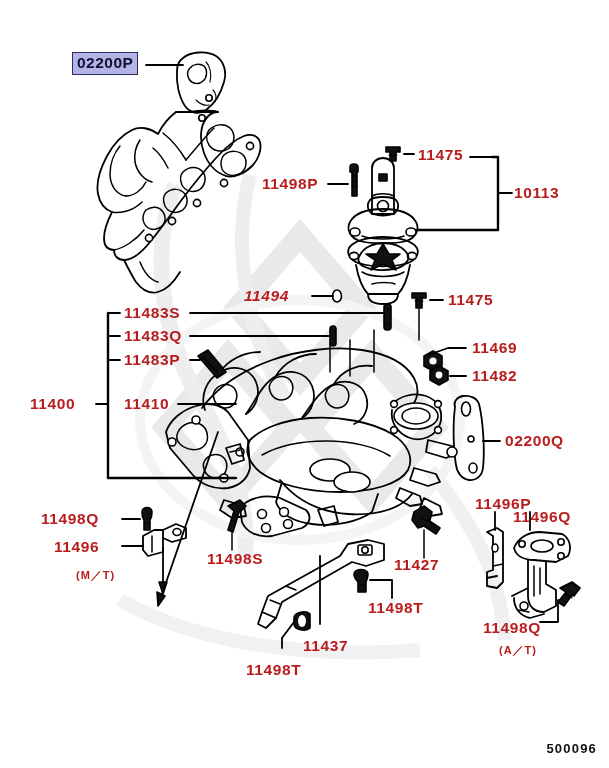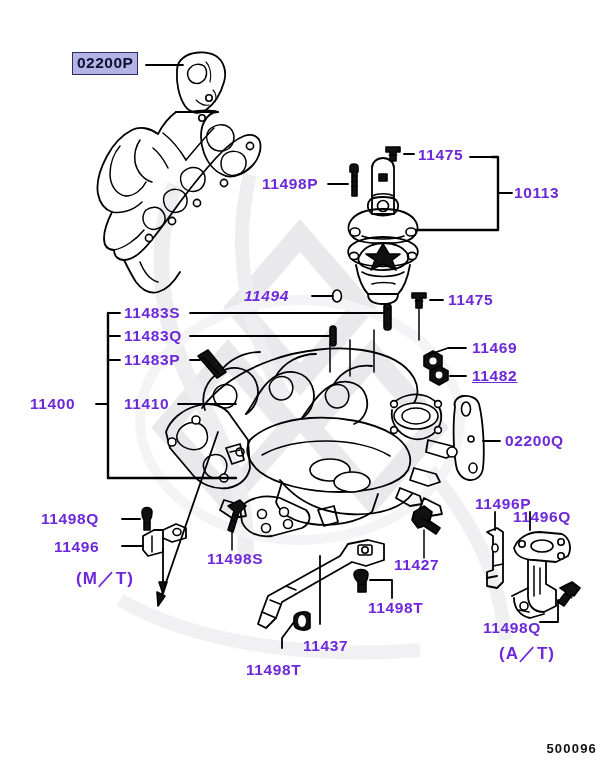--- a/index.html
+++ b/index.html
@@ -10,32 +10,32 @@
     -webkit-font-smoothing:antialiased;
   }
   #stage{position:absolute;left:0;top:0;width:609px;height:768px;background:#fff;}
   #art{position:absolute;left:0;top:0;width:609px;height:768px;}
   .lbl{
     position:absolute;
     font-family:"Liberation Sans", sans-serif;
     font-weight:bold;
     font-size:15.5px;
     letter-spacing:0.6px;
-    color:#6d28d9;
+    color:#b91c1c;
     white-space:nowrap;
     line-height:1;
   }
   .lbl.hl{
     background:#b3b3e6;
     border:1px solid #2b2b66;
     padding:2px 4px 3px 4px;
     color:#101033;
     letter-spacing:0.5px;
   }
-  .lbl.trans{ letter-spacing:1px; font-size:17px;}
+  .lbl.trans{ letter-spacing:1px; font-size:11px;}
   #partno{
     position:absolute;
     right:12px;bottom:12px;
     font-family:"Liberation Sans", sans-serif;
     font-size:13px;
     font-weight:bold;
     letter-spacing:1.2px;
     color:#111;
   }
 </style>
@@ -448,21 +448,21 @@
   <div class="lbl" style="left:448px;top:292px;">11475</div>
 
   <div class="lbl" style="left:124px;top:305px;">11483S</div>
 
   <div class="lbl" style="left:124px;top:328px;">11483Q</div>
 
   <div class="lbl" style="left:124px;top:352px;">11483P</div>
 
   <div class="lbl" style="left:472px;top:340px;">11469</div>
 
-  <div class="lbl" style="left:472px;top:368px;text-decoration:underline;">11482</div>
+  <div class="lbl" style="left:472px;top:368px;">11482</div>
 
   <div class="lbl" style="left:30px;top:396px;">11400</div>
 
   <div class="lbl" style="left:124px;top:396px;">11410</div>
 
   <div class="lbl" style="left:505px;top:433px;">02200Q</div>
 
   <div class="lbl" style="left:41px;top:511px;">11498Q</div>
 
   <div class="lbl" style="left:475px;top:496px;">11496P</div>

